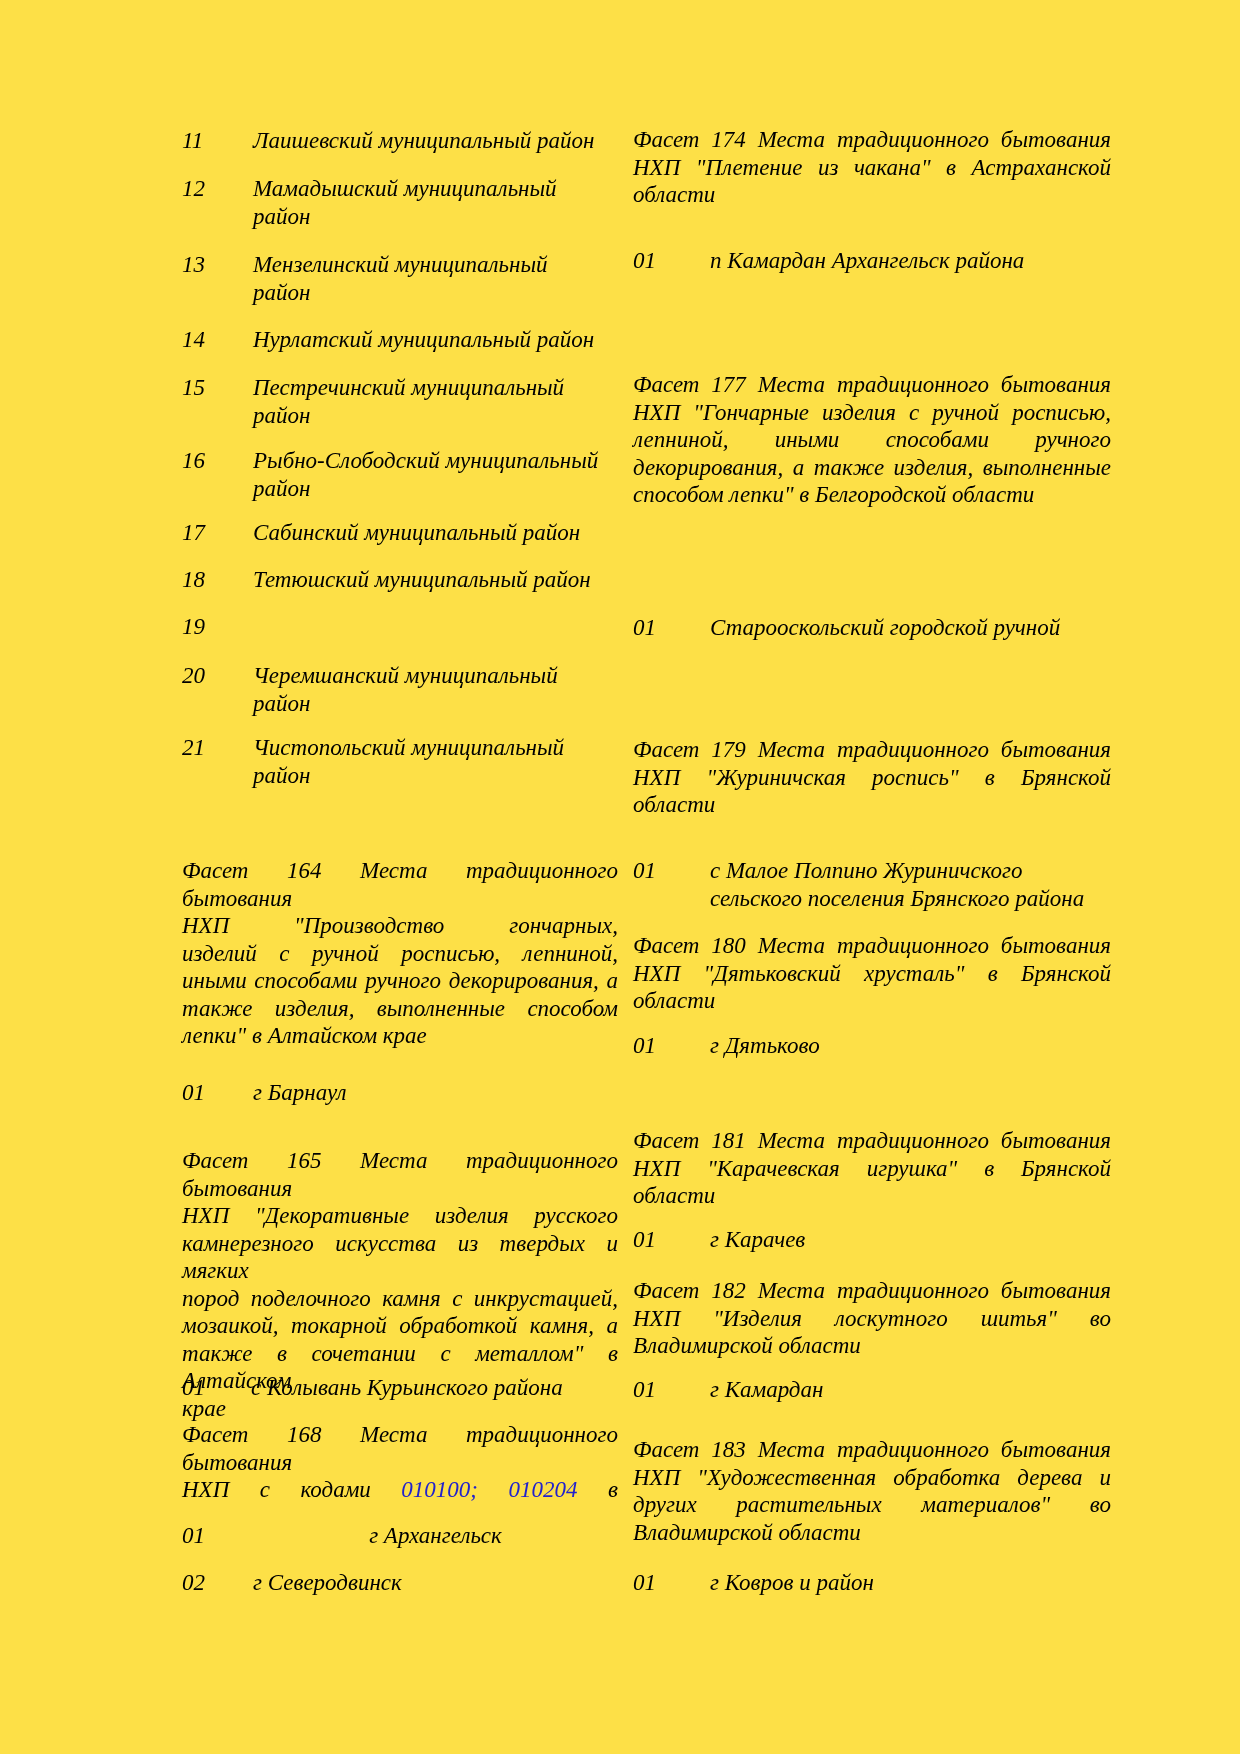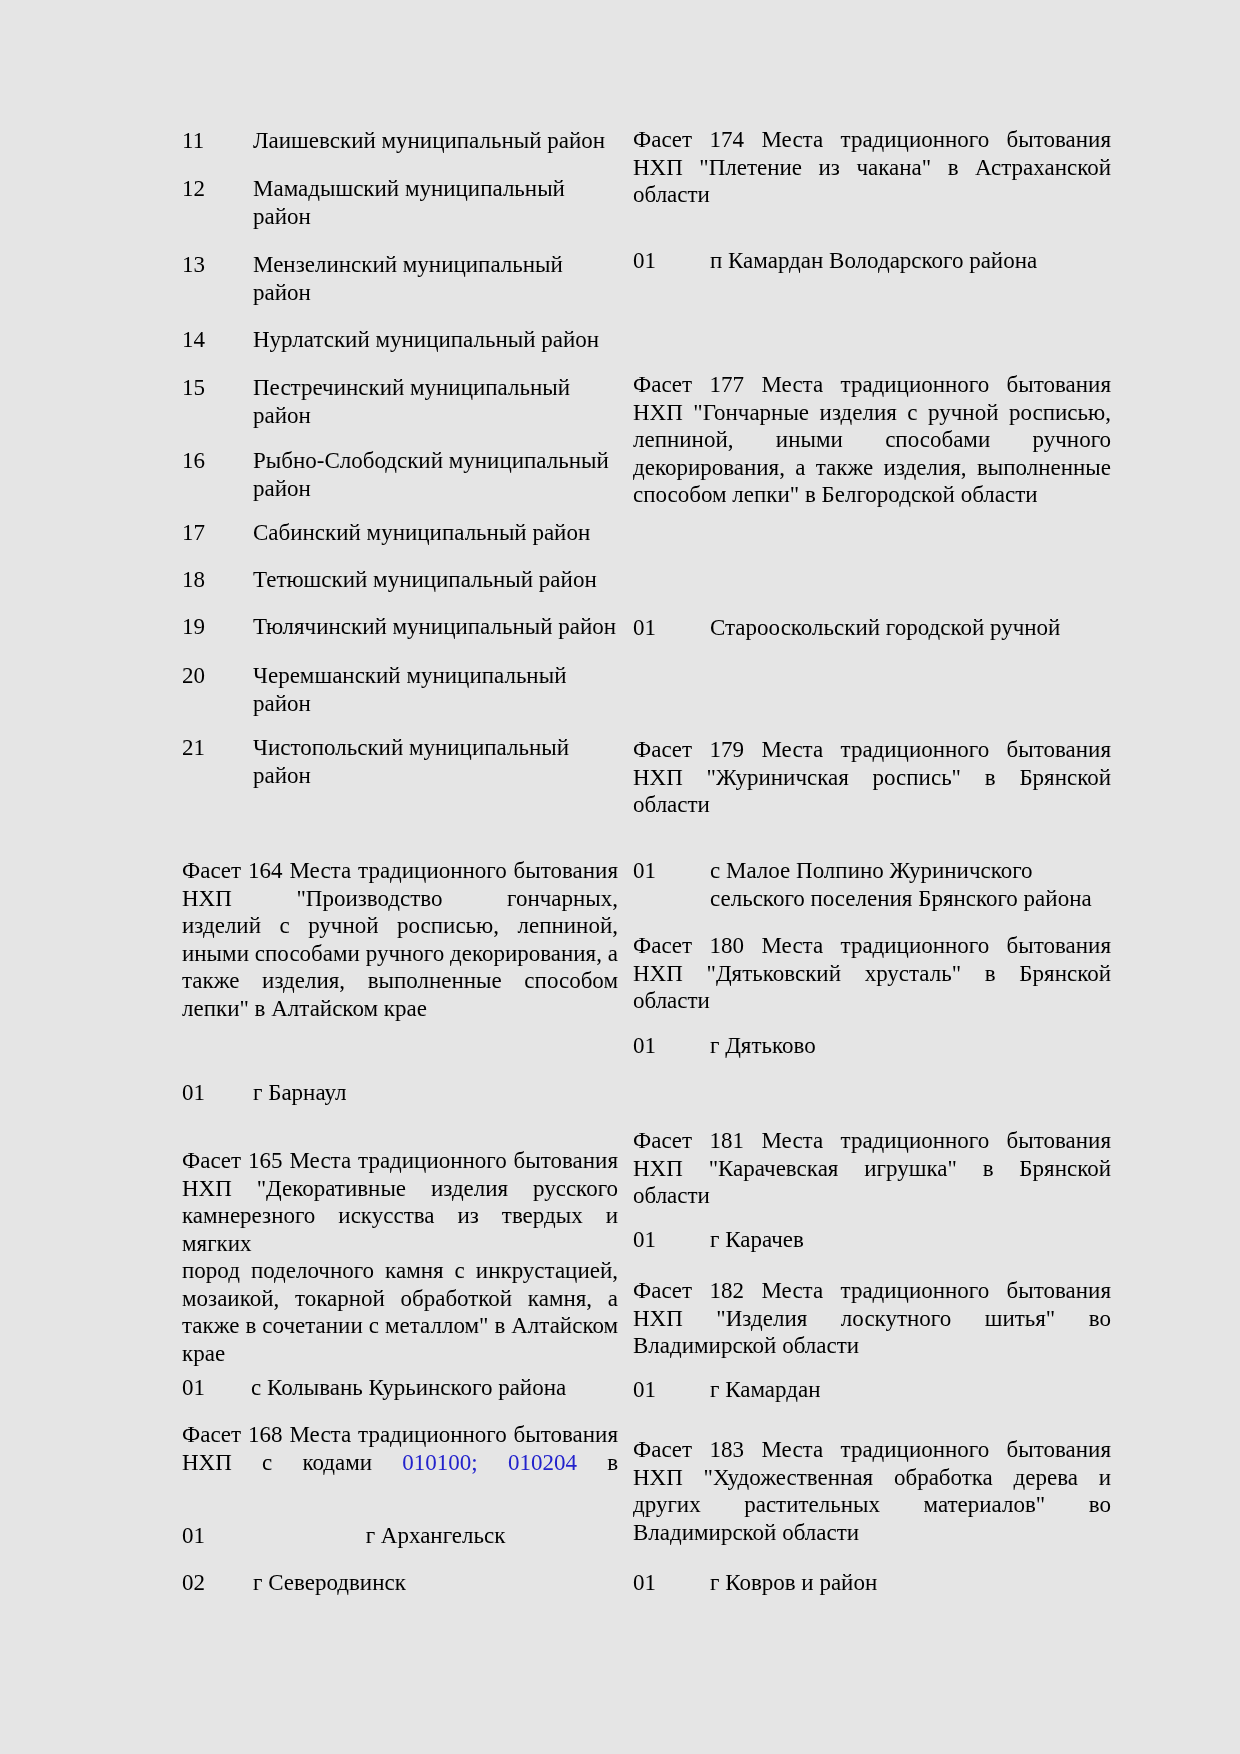--- a/index.html
+++ b/index.html
@@ -33,21 +33,21 @@
     top: 0;
   }
   .iline { white-space: nowrap; }
   .jline { text-align: justify; text-align-last: justify; }
   .lline { text-align: left; }
   .code-link { cursor: pointer; text-decoration: none; }
 </style>
 </head>
 <body>
 
-<div class="page" style="background: #e5e5e5; color: rgb(0, 0, 0);">
+<div class="page" style="background: #fde047; color: rgb(0, 0, 0); font-style: italic;">
   <div class="column" id="col-left" style="left: 182px; width: 436px;">
       <div class="block item" style="top: 127px;">
         <span class="num">11</span>
         <div class="item-text" style="margin-left: 71px;">
           <div class="iline">Лаишевский муниципальный район</div>
         </div>
       </div>
       <div class="block item" style="top: 175px;">
         <span class="num">12</span>
         <div class="item-text" style="margin-left: 71px;">
@@ -89,23 +89,20 @@
         </div>
       </div>
       <div class="block item" style="top: 566px;">
         <span class="num">18</span>
         <div class="item-text" style="margin-left: 71px;">
           <div class="iline">Тетюшский муниципальный район</div>
         </div>
       </div>
       <div class="block item" style="top: 613px;">
         <span class="num">19</span>
-        <div class="item-text" style="margin-left: 71px;">
-          <div class="iline">Тюлячинский муниципальный район</div>
-        </div>
       </div>
       <div class="block item" style="top: 662px;">
         <span class="num">20</span>
         <div class="item-text" style="margin-left: 71px;">
           <div class="iline">Черемшанский муниципальный</div>
           <div class="iline">район</div>
         </div>
       </div>
       <div class="block item" style="top: 734px;">
         <span class="num">21</span>
@@ -162,21 +159,21 @@
     </div>
   <div class="column" id="col-right" style="left: 633px; width: 478px;">
       <div class="block facet" style="top: 126px;">
         <div class="jline">Фасет 174 Места традиционного бытования</div>
         <div class="jline">НХП "Плетение из чакана" в Астраханской</div>
         <div class="lline">области</div>
       </div>
       <div class="block item" style="top: 247px;">
         <span class="num">01</span>
         <div class="item-text" style="margin-left: 77px;">
-          <div class="iline">п Камардан Володарского района</div>
+          <div class="iline">п Камардан Архангельск района</div>
         </div>
       </div>
       <div class="block facet" style="top: 371px;">
         <div class="jline">Фасет 177 Места традиционного бытования</div>
         <div class="jline">НХП "Гончарные изделия с ручной росписью,</div>
         <div class="jline">лепниной, иными способами ручного</div>
         <div class="jline">декорирования, а также изделия, выполненные</div>
         <div class="lline">способом лепки" в Белгородской области</div>
       </div>
       <div class="block item" style="top: 614px;">

